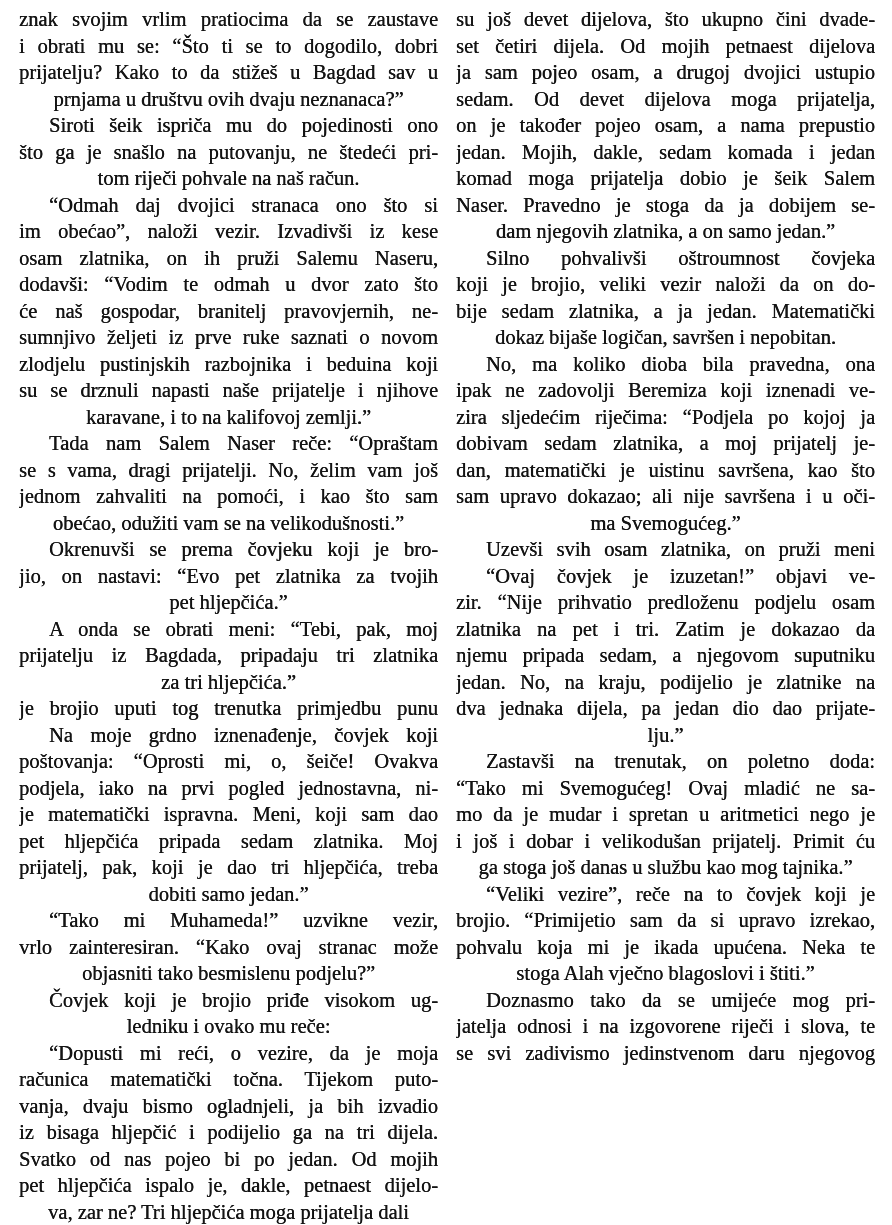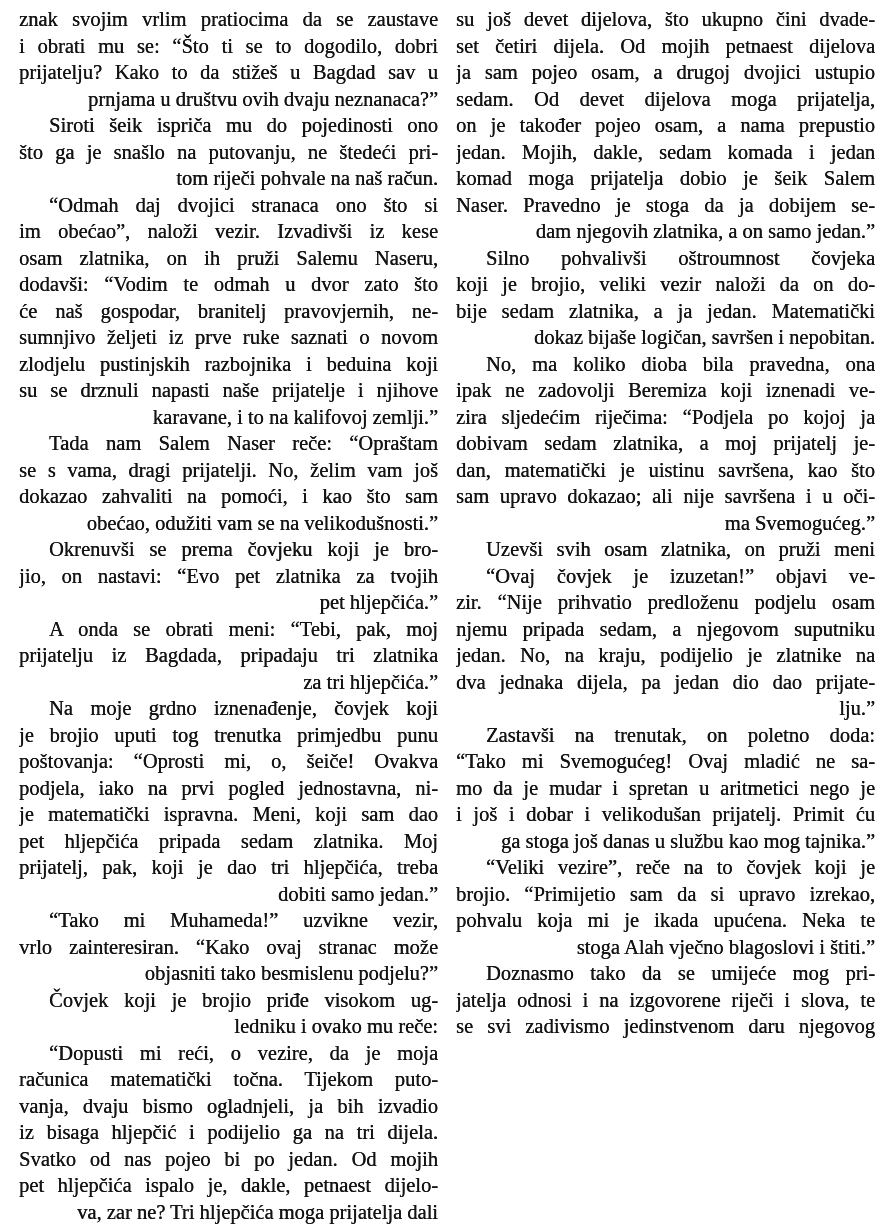--- a/index.html
+++ b/index.html
@@ -38,21 +38,21 @@
   }
   
   .line::after {
     content: "";
     display: inline-block;
     width: 100%;
     height: 0;
   }
   
   .line.end {
-    text-align: right;
+    text-align: center;
   }
   .line.end::after {
     content: none;
   }
   
   .line.first {
     text-indent: 30px;
   }
 </style>
 </head>
@@ -78,36 +78,36 @@
         <div class="line">dodavši: “Vodim te odmah u dvor zato što</div>
         <div class="line">će naš gospodar, branitelj pravovjernih, ne-</div>
         <div class="line">sumnjivo željeti iz prve ruke saznati o novom</div>
         <div class="line">zlodjelu pustinjskih razbojnika i beduina koji</div>
         <div class="line">su se drznuli napasti naše prijatelje i njihove</div>
         <div class="line end">karavane, i to na kalifovoj zemlji.”</div>
       </div>
       <div class="para">
         <div class="line first">Tada nam Salem Naser reče: “Opraštam</div>
         <div class="line">se s vama, dragi prijatelji. No, želim vam još</div>
-        <div class="line">dokazao zahvaliti na pomoći, i kao što sam</div>
+        <div class="line">jednom zahvaliti na pomoći, i kao što sam</div>
         <div class="line end">obećao, odužiti vam se na velikodušnosti.”</div>
       </div>
       <div class="para">
         <div class="line first">Okrenuvši se prema čovjeku koji je bro-</div>
         <div class="line">jio, on nastavi: “Evo pet zlatnika za tvojih</div>
         <div class="line end">pet hljepčića.”</div>
       </div>
       <div class="para">
         <div class="line first">A onda se obrati meni: “Tebi, pak, moj</div>
         <div class="line">prijatelju iz Bagdada, pripadaju tri zlatnika</div>
         <div class="line end">za tri hljepčića.”</div>
       </div>
       <div class="para">
+        <div class="line">je brojio uputi tog trenutka primjedbu punu</div>
         <div class="line first">Na moje grdno iznenađenje, čovjek koji</div>
-        <div class="line">je brojio uputi tog trenutka primjedbu punu</div>
         <div class="line">poštovanja: “Oprosti mi, o, šeiče! Ovakva</div>
         <div class="line">podjela, iako na prvi pogled jednostavna, ni-</div>
         <div class="line">je matematički ispravna. Meni, koji sam dao</div>
         <div class="line">pet hljepčića pripada sedam zlatnika. Moj</div>
         <div class="line">prijatelj, pak, koji je dao tri hljepčića, treba</div>
         <div class="line end">dobiti samo jedan.”</div>
       </div>
       <div class="para">
         <div class="line first">“Tako mi Muhameda!” uzvikne vezir,</div>
         <div class="line">vrlo zainteresiran. “Kako ovaj stranac može</div>
@@ -153,20 +153,21 @@
         <div class="line">dan, matematički je uistinu savršena, kao što</div>
         <div class="line">sam upravo dokazao; ali nije savršena i u oči-</div>
         <div class="line end">ma Svemogućeg.”</div>
       </div>
       <div class="para">
         <div class="line first">Uzevši svih osam zlatnika, on pruži meni</div>
       </div>
       <div class="para">
         <div class="line first">“Ovaj čovjek je izuzetan!” objavi ve-</div>
         <div class="line">zir. “Nije prihvatio predloženu podjelu osam</div>
+        <div class="line">zlatnika na pet i tri. Zatim je dokazao da</div>
         <div class="line">njemu pripada sedam, a njegovom suputniku</div>
         <div class="line">jedan. No, na kraju, podijelio je zlatnike na</div>
         <div class="line">dva jednaka dijela, pa jedan dio dao prijate-</div>
         <div class="line end">lju.”</div>
       </div>
       <div class="para">
         <div class="line first">Zastavši na trenutak, on poletno doda:</div>
         <div class="line">“Tako mi Svemogućeg! Ovaj mladić ne sa-</div>
         <div class="line">mo da je mudar i spretan u aritmetici nego je</div>
         <div class="line">i još i dobar i velikodušan prijatelj. Primit ću</div>

